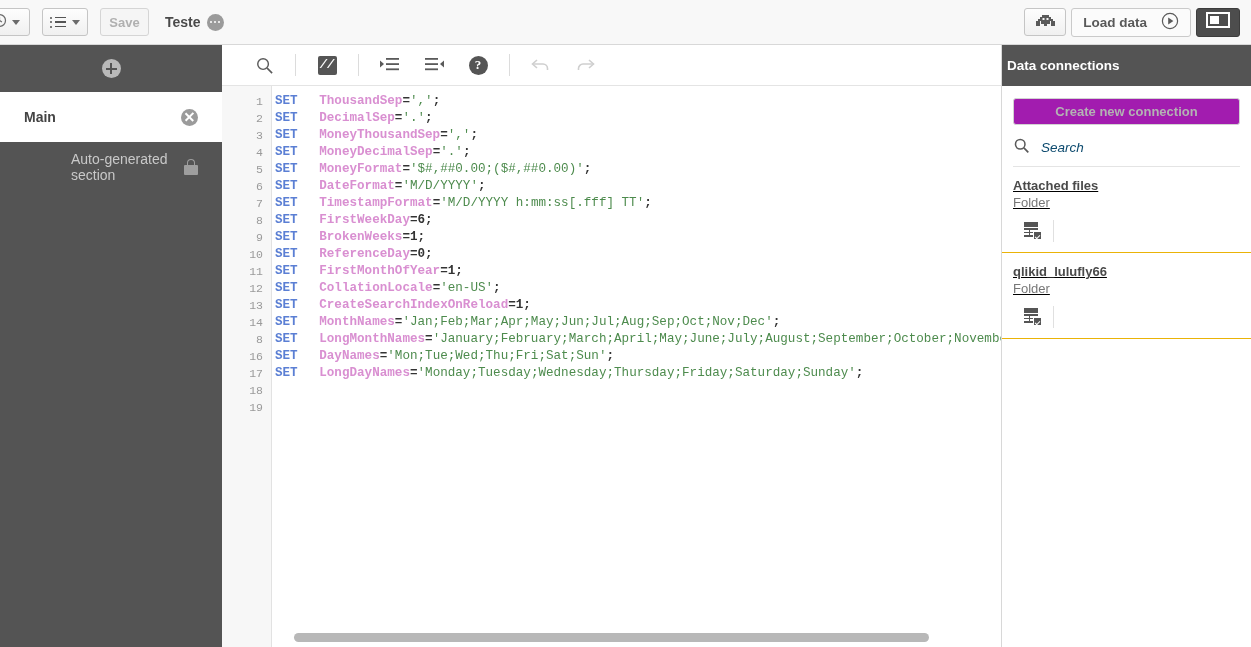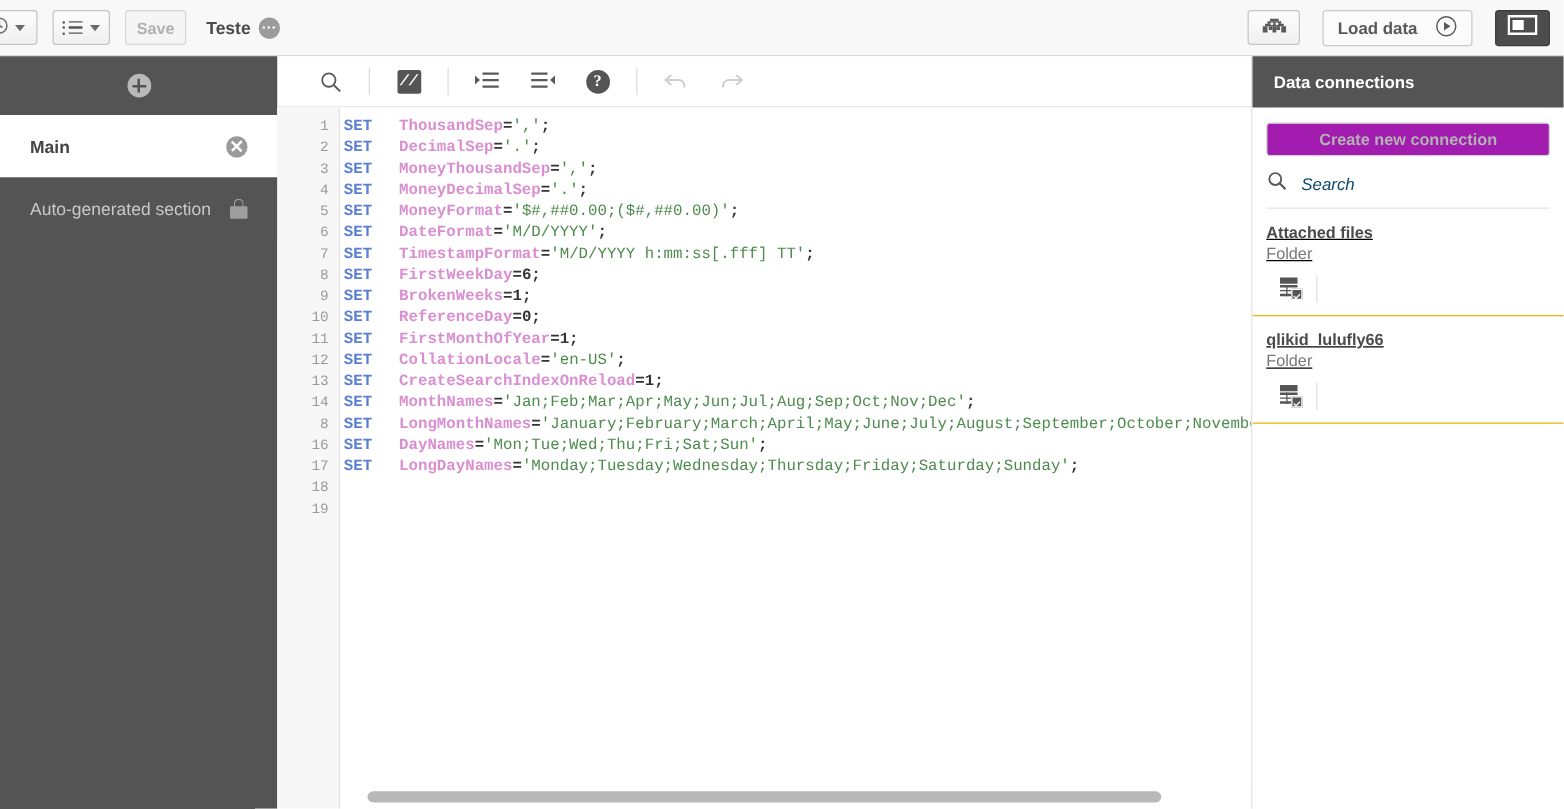--- a/index.html
+++ b/index.html
@@ -19,21 +19,21 @@
 
   
   .topbar {
     position: absolute; left: 0; top: 0;
     width: 1251px; height: 45px;
     background: #f8f8f8;
     border-bottom: 1px solid #d8d8d8;
     display: flex; align-items: center;
   }
   .topbar-left { display: flex; align-items: center; padding-left: 0px; height: 100%; }
-  .topbar-right { display: flex; align-items: center; margin-left: auto; padding-right: 11px; height: 100%; gap: 18px; justify-content: center; }
+  .topbar-right { display: flex; align-items: center; margin-left: auto; padding-right: 11px; height: 100%; gap: 5px; justify-content: center; }
 
   .tb-btn {
     height: 28px;
     border: 1px solid #c5c5c5;
     border-radius: 3px;
     background: linear-gradient(to bottom, #fdfdfd, #f0f0f0);
     display: flex; align-items: center; justify-content: center;
     padding: 13px 8px;
     color: #595959;
     font-size: 13px;
@@ -116,20 +116,21 @@
   }
   .sb-item.active {
     background: #ffffff;
     color: #444;
     font-weight: bold;
   }
   .sb-item.locked {
     background: #545454;
     color: #c9c9c9;
     font-weight: normal;
+    margin-left: 47px;
   }
   .sb-item .label { flex: 1; }
   .x-circle {
     width: 17px; height: 17px; border-radius: 50%;
     background: #9b9b9b; position: relative;
   }
   .x-circle:before, .x-circle:after {
     content:''; position:absolute; left:3.3px; top:7.7px;
     width:10.5px; height:1.8px; background:#fff;
   }
@@ -234,21 +235,21 @@
 
   
   .rightpanel {
     position: absolute; left: 1002px; top: 45px;
     width: 249px; height: 602px;
     background: #fff;
   }
   .rp-header {
     height: 41px; background: #545454;
     display:flex; align-items:center;
-    padding-left: 17px;
+    padding-left: 5px;
     color:#fff; font-size:13.5px; font-weight:bold;
   }
   .rp-body { padding: 0; }
   .create-btn {
     margin: 12px 11px 0 11px;
     height: 27px;
     border: 1px solid #d2d2d2;
     border-radius: 3px;
     background: #a21caf;
     color: #b3b3b3;

